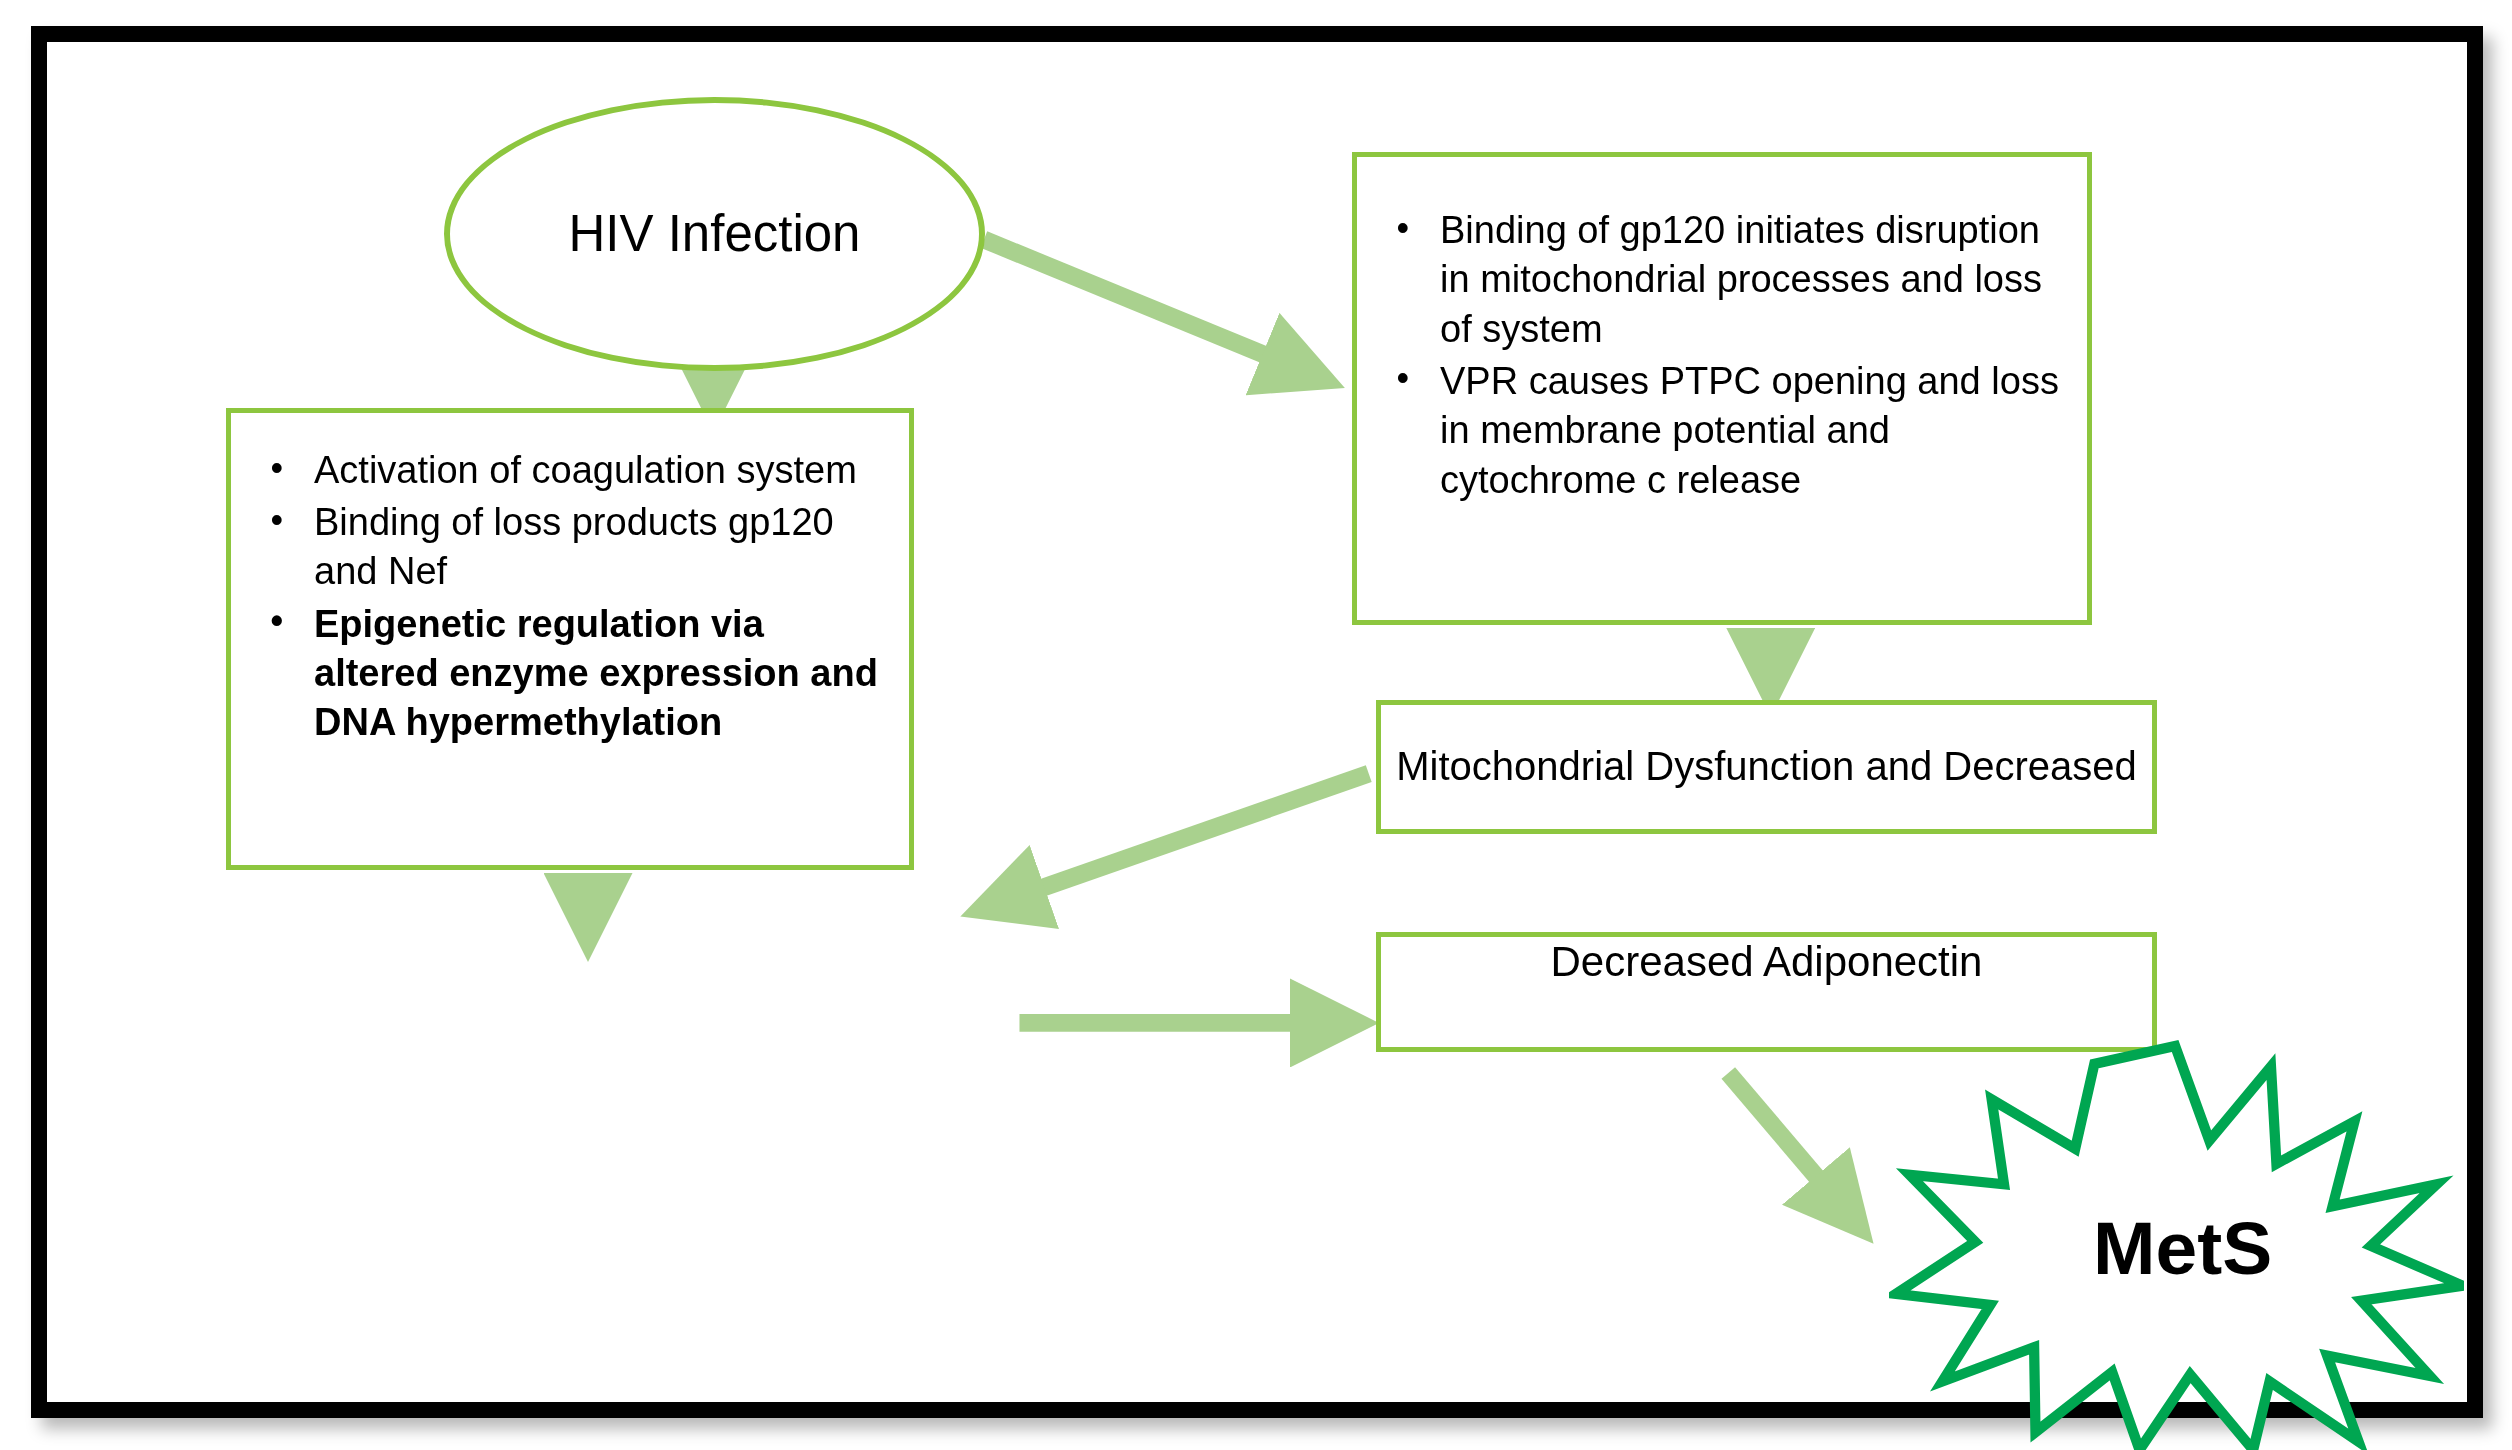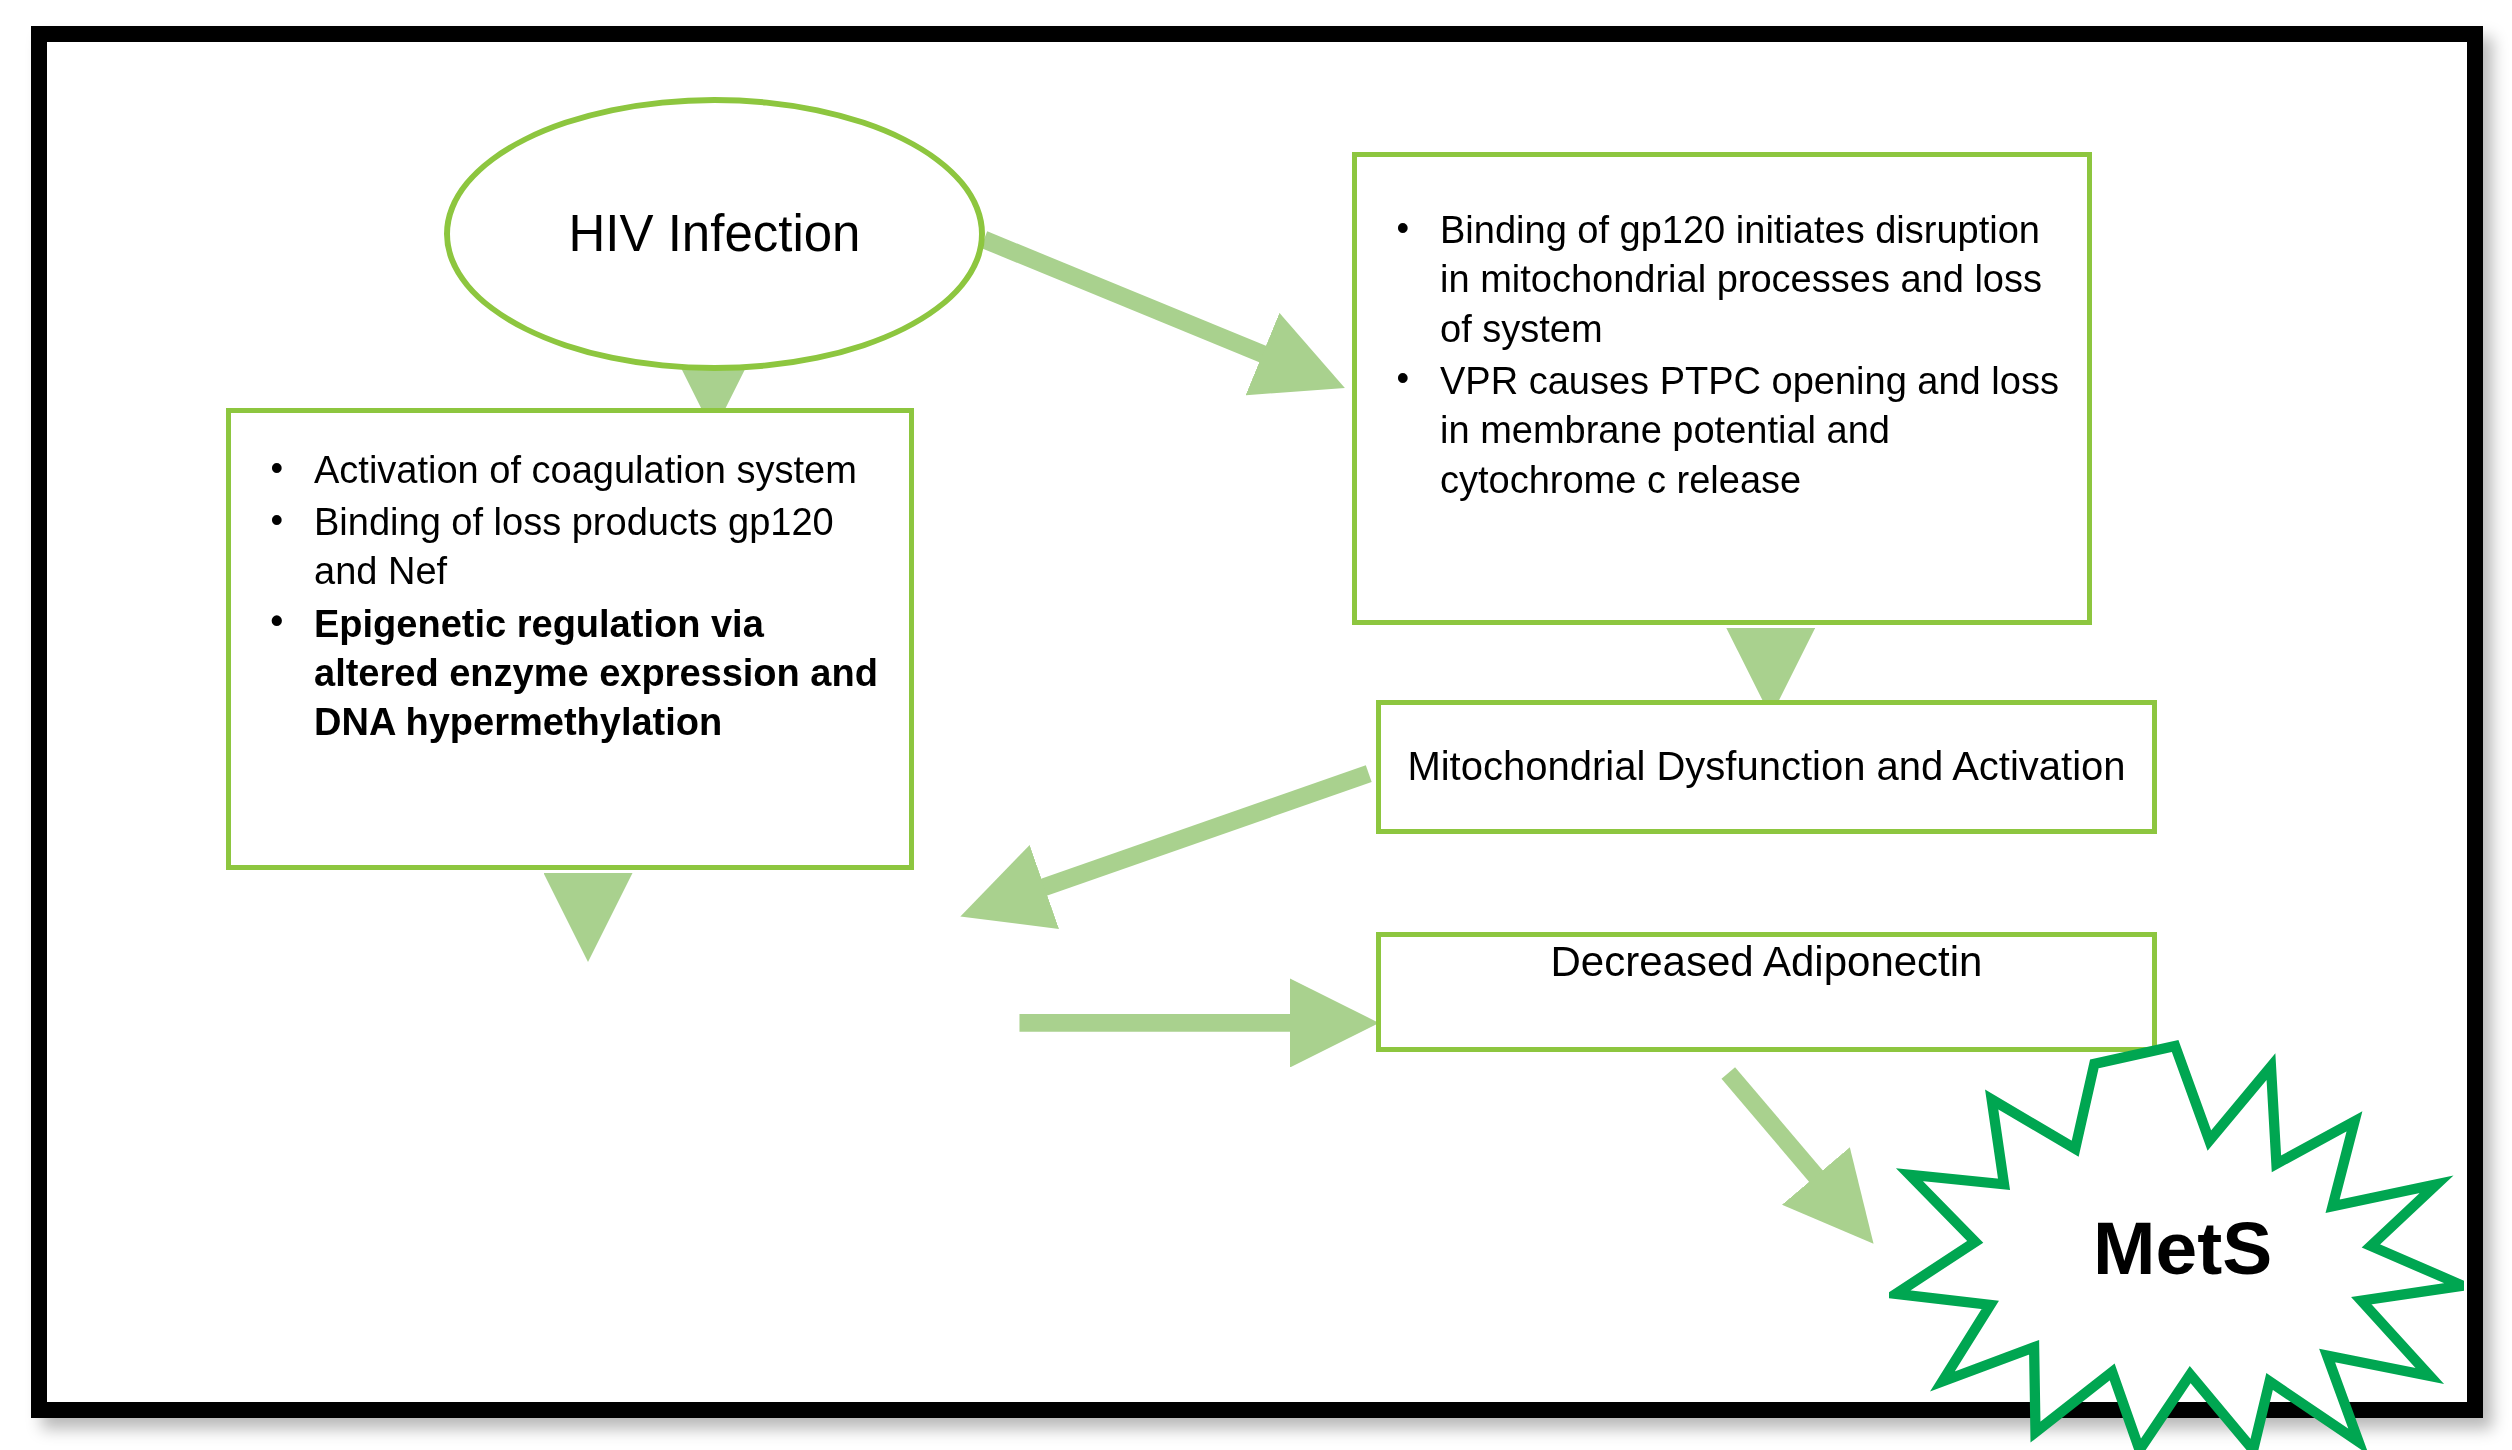--- a/index.html
+++ b/index.html
@@ -194,21 +194,21 @@
     </div>
 
     <div class="node" id="box-right-bullets">
       <ul class="bullets">
         <li>Binding of gp120 initiates disruption in mitochondrial processes and loss of system</li>
         <li>VPR causes PTPC opening and loss in membrane potential and cytochrome c release</li>
       </ul>
     </div>
 
     <div class="node" id="box-mito">
-      <div class="node-title">Mitochondrial Dysfunction and Activation</div>
+      <div class="node-title">Mitochondrial Dysfunction and Decreased</div>
     </div>
 
 
     <div class="node" id="box-adiponectin">
       <div class="node-title">Decreased Adiponectin</div>
     </div>
 
     <div id="mets-star">
       <svg viewBox="0 0 840 610" xmlns="http://www.w3.org/2000/svg">
         <polygon points="

